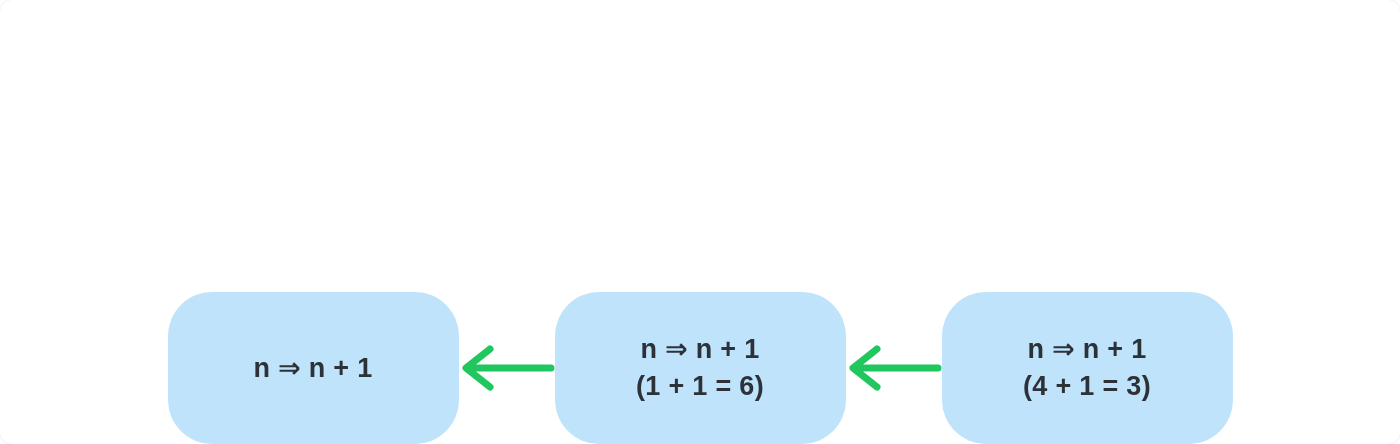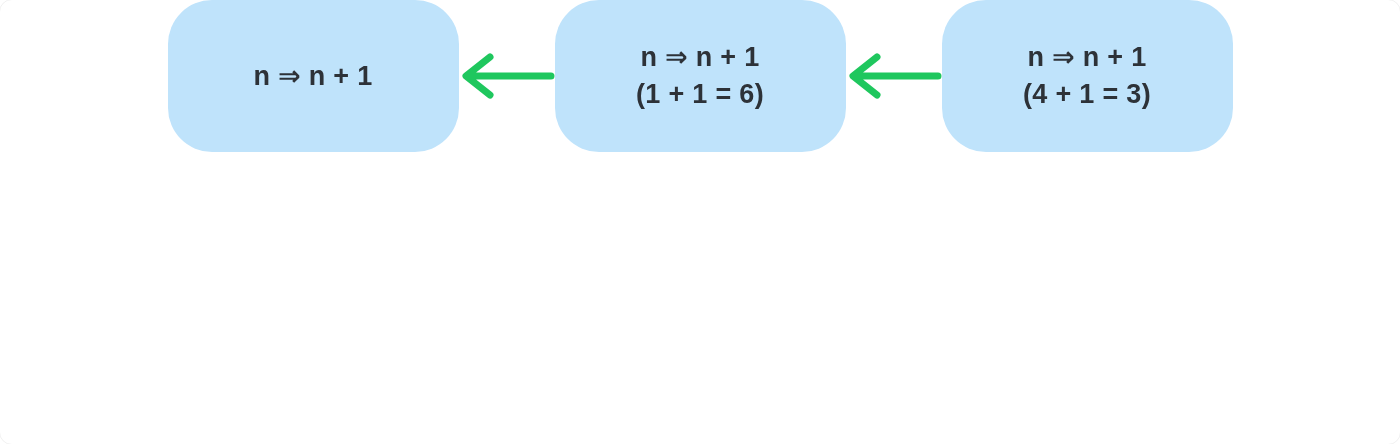--- a/index.html
+++ b/index.html
@@ -8,21 +8,21 @@
     font-family: "Liberation Sans", "DejaVu Sans", sans-serif;
     background: #ffffff;
   }
   .canvas {
     width: 1400px;
     height: 444px;
     background: #ffffff;
     border-radius: 12px;
     outline: 1px solid rgba(0,0,0,0.06);
     display: flex;
-    align-items: flex-start;
+    align-items: flex-end;
     justify-content: center;
   }
   .flow {
     display: flex;
     align-items: center;
   }
   .node {
     width: 291px;
     height: 152px;
     background: #bfe3fb;

